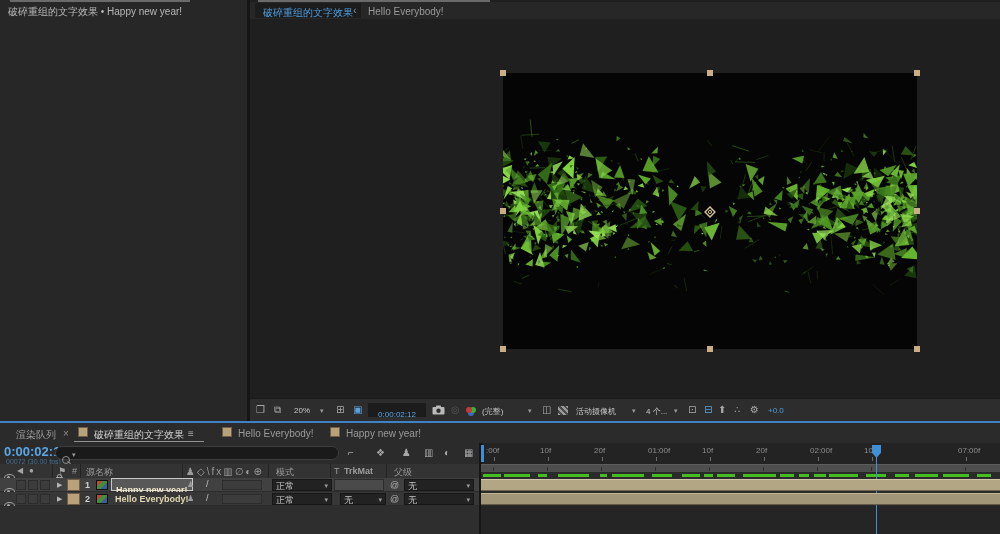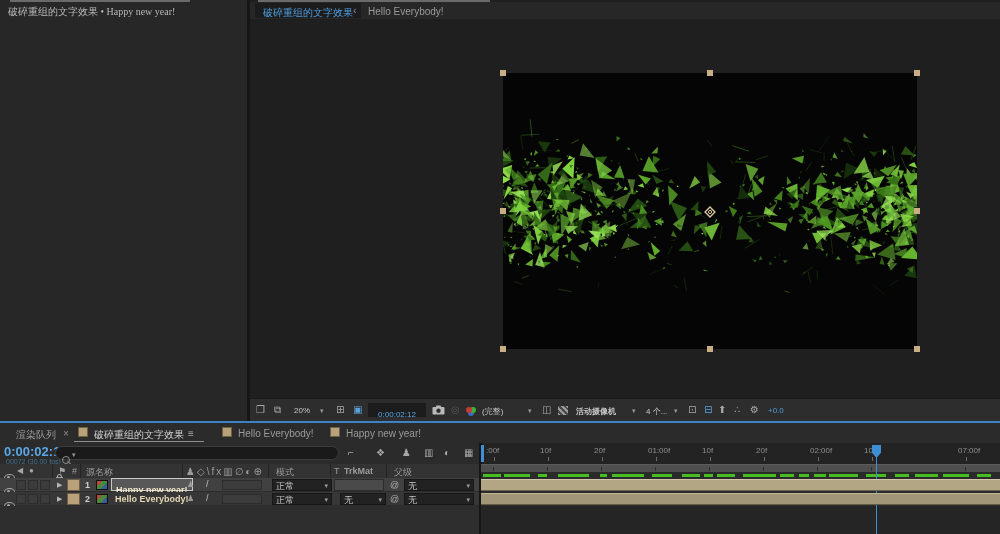--- a/index.html
+++ b/index.html
@@ -28,21 +28,21 @@
   .tanicon{width:10px;height:10px;background:#b9a27a;border:1px solid #6e6048;box-sizing:border-box;}
   .rlabel{position:absolute;top:3px;font-size:8px;color:#8f8f8f;white-space:nowrap;}
   .rtick{position:absolute;top:14px;width:1px;height:4px;background:#6a6a6a;}
   .watick{position:absolute;top:2px;width:1px;height:4px;background:#2f2f2f;}
 </style>
 </head>
 <body>
 
 <div id="stage">
 
-  <div class="abs panel" style="left:0;top:0;width:247px;height:459px;font-family:Liberation Serif, serif;">
+  <div class="abs panel" style="left:0;top:0;width:247px;height:459px;">
     <div class="abs" style="left:10px;top:0;width:180px;height:2px;background:#6a6a6a;"></div>
     <div class="abs tabtxt" style="left:8px;top:5px;color:#b8b8b8;">
       <span>破碎重组的文字效果 • Happy new year!</span>
     </div>
   </div>
 
   <div class="abs vline" style="left:247px;top:0;width:3px;height:421px;"></div>
 
   <div class="abs" style="left:250px;top:0;width:750px;height:421px;background:#1f1f1f;">
     <div class="abs" style="left:8px;top:0;width:232px;height:2px;background:#6a6a6a;"></div>
@@ -870,21 +870,21 @@
           <circle cx="6.5" cy="5.8" r="2.2" fill="#2d2d2d"></circle>
       </svg>
       <span class="abs ic" style="left:201px;top:6px;color:#555;">◎</span>
       <span class="abs" style="left:216px;top:8px;width:6px;height:6px;border-radius:50%;background:#c23a3a;box-shadow:4px 0 0 #3ab03a,2px 3px 0 #3a6ac2;"></span>
       <span class="abs tiny" style="left:232px;top:7px;color:#c8c8c8;">
         <span>(完整)</span>
       </span>
       <span class="abs caret" style="left:278px;top:8px;">▾</span>
       <span class="abs ic" style="left:292px;top:6px;">◫</span>
       <span class="abs" style="left:308px;top:7px;width:10px;height:9px;background:repeating-linear-gradient(45deg,#9a9a9a 0 2px,#4a4a4a 2px 4px);"></span>
-      <span class="abs tiny" style="left:326px;top:7px;color:#c8c8c8;font-weight:bold;">
+      <span class="abs tiny" style="left:326px;top:7px;color:#c8c8c8;">
         <span>活动摄像机</span>
       </span>
       <span class="abs caret" style="left:382px;top:8px;">▾</span>
       <span class="abs tiny" style="left:396px;top:7px;color:#c8c8c8;">
         <span>4 个...</span>
       </span>
       <span class="abs caret" style="left:424px;top:8px;">▾</span>
       <span class="abs ic" style="left:438px;top:6px;">⊡</span>
       <span class="abs ic" style="left:454px;top:6px;color:#5aa0dc;">⊟</span>
       <span class="abs ic" style="left:468px;top:6px;">⬆</span>

